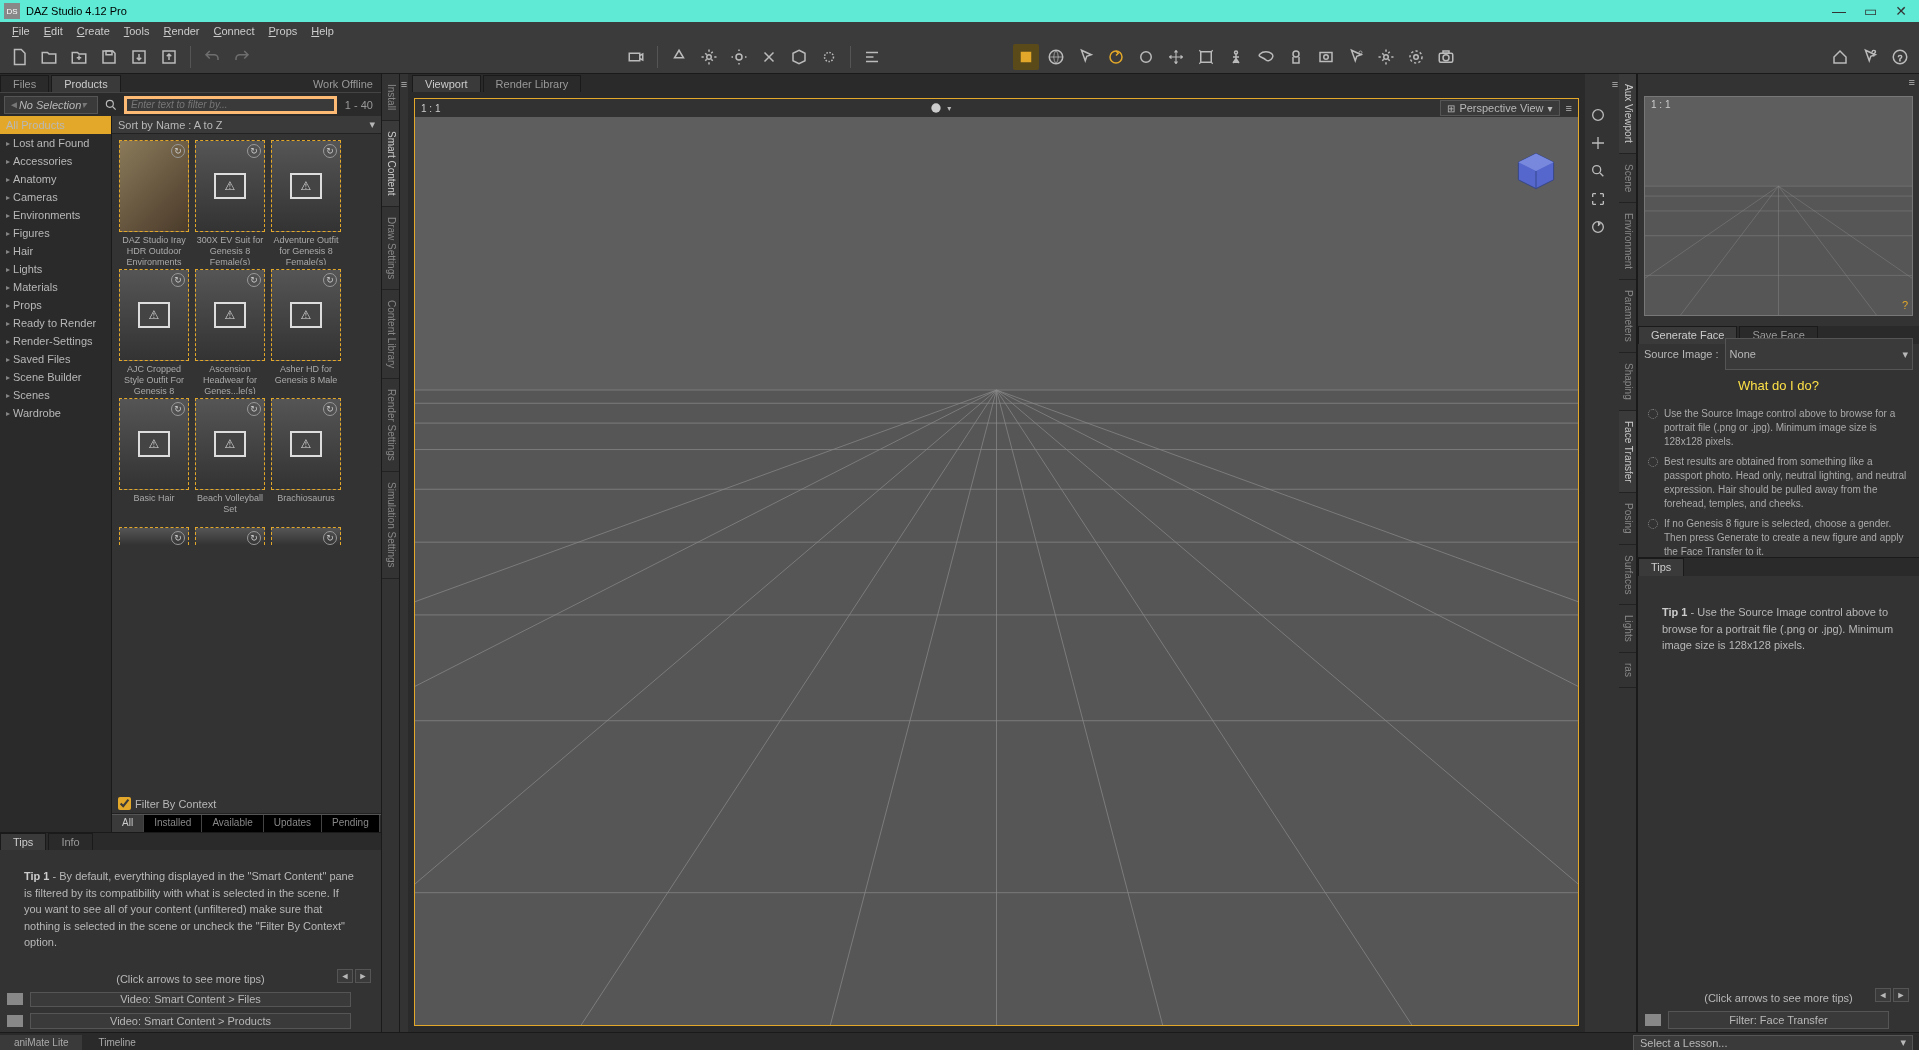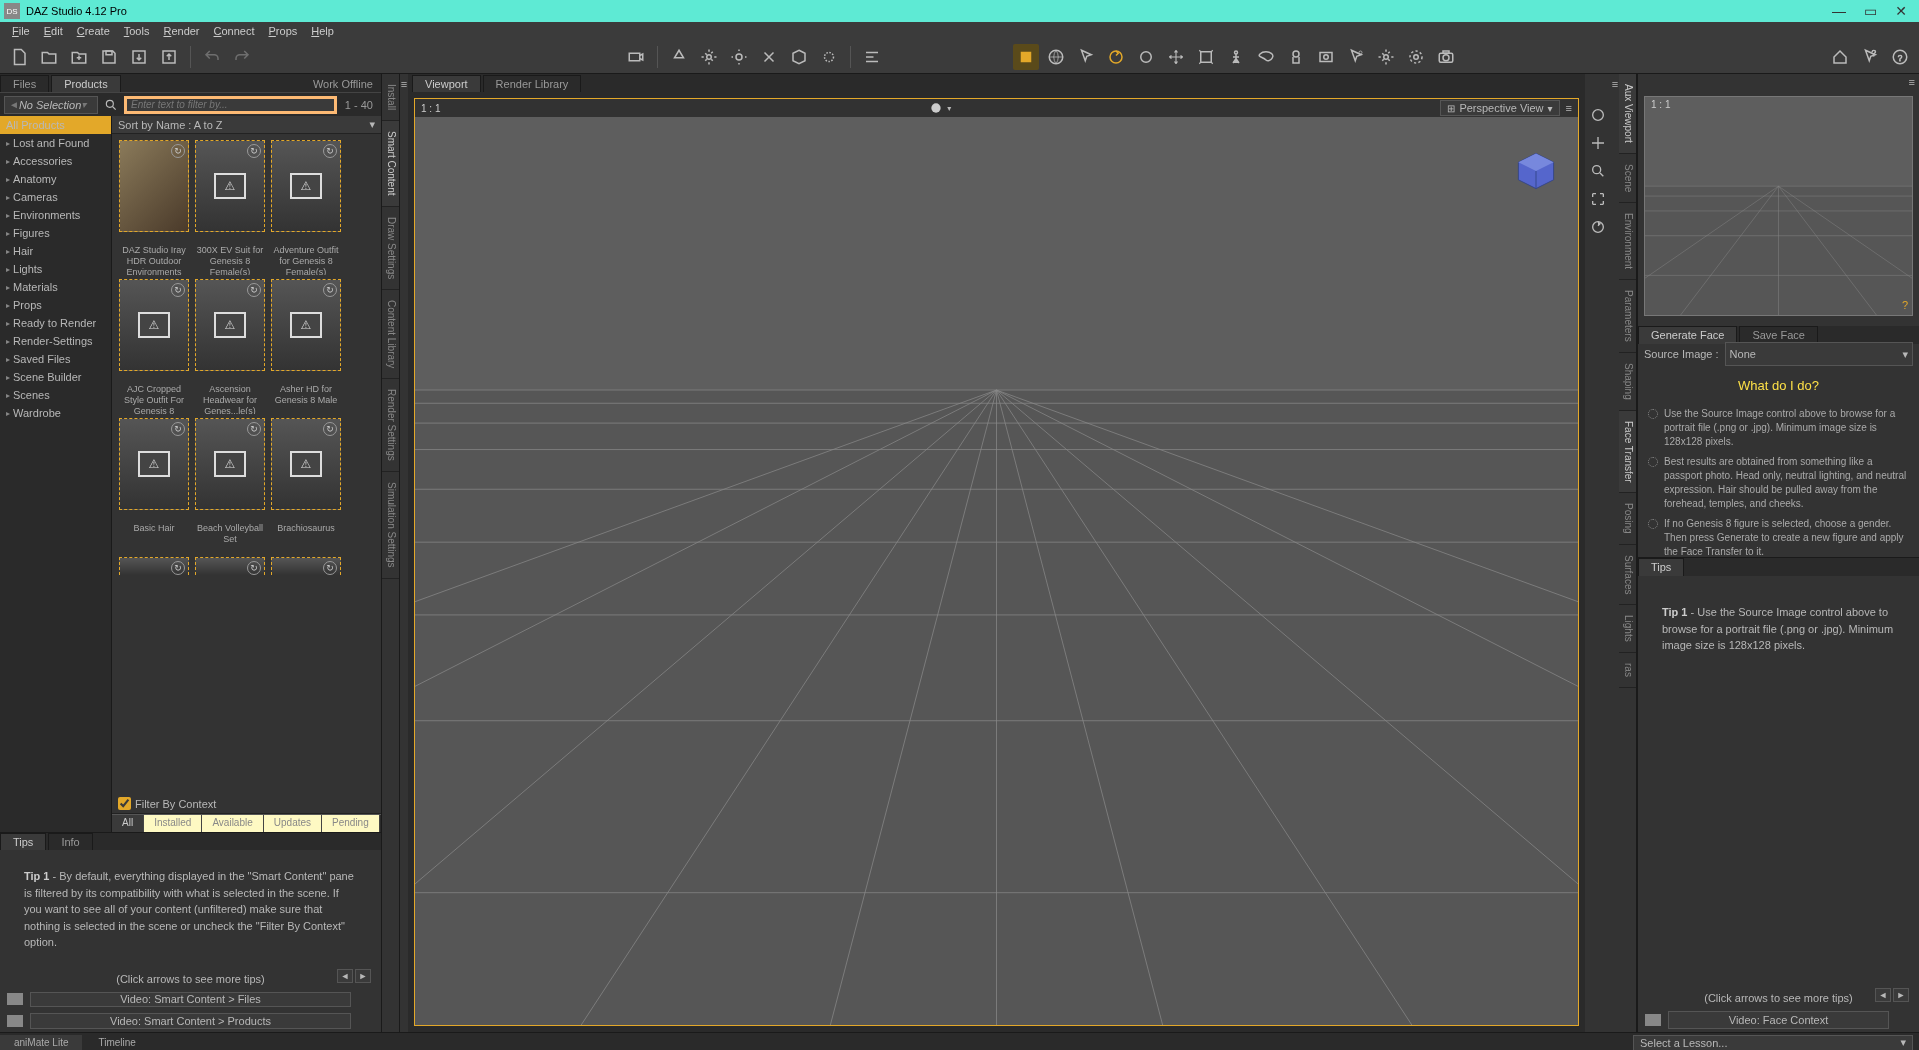--- a/index.html
+++ b/index.html
@@ -33,25 +33,25 @@
 .cat-item .arr{font-size:8px;color:#888}
 .prod-area{flex:1;display:flex;flex-direction:column;background:#333}
 .sort-row{height:18px;background:#3a3a3a;padding:0 6px;display:flex;align-items:center;color:#999;font-size:10px;border-bottom:1px solid #222}
 .prod-grid{flex:1;padding:6px;display:flex;flex-wrap:wrap;gap:4px;align-content:flex-start;overflow:hidden}
 .prod{width:72px;display:flex;flex-direction:column;align-items:center}
 .thumb{width:70px;height:92px;border:1px dashed #e3a829;background:linear-gradient(#555,#333);position:relative;display:flex;align-items:center;justify-content:center}
 .thumb.img{background:linear-gradient(135deg,#8a7a5a,#4a3a2a)}
 .thumb .ref{position:absolute;top:3px;right:3px;width:14px;height:14px;border:1px solid #999;border-radius:50%;display:flex;align-items:center;justify-content:center;font-size:9px;color:#ccc}
 .thumb .ph{width:32px;height:26px;border:2px solid #ddd;display:flex;align-items:center;justify-content:center;background:#444}
 .thumb .ph::after{content:"⚠";color:#ddd;font-size:12px}
-.prod-label{font-size:9px;text-align:center;color:#aaa;margin-top:13px;line-height:1.2;height:30px;overflow:hidden}
+.prod-label{font-size:9px;text-align:center;color:#aaa;margin-top:3px;line-height:1.2;height:30px;overflow:hidden}
 .fbc{height:20px;display:flex;align-items:center;padding:0 6px;gap:4px;background:#333;border-bottom:1px solid #222}
 .fbc input{accent-color:#e3a829}
 .bottom-tabs{height:18px;display:flex;background:#2a2a2a;border-top:1px solid #555}
-.btab{padding:2px 10px;color:#888;background:#fef9c3;border-right:1px solid #444;font-size:10px}
+.btab{padding:2px 10px;color:#888;background:#000000;border-right:1px solid #444;font-size:10px}
 .btab.active{background:#3a3a3a;color:#ccc}
 .tips-pane{background:#333;display:flex;flex-direction:column}
 .tips-tabs{height:18px;display:flex;background:#2a2a2a}
 .tips-body{padding:18px 24px;flex:1;color:#aaa;line-height:1.5}
 .tips-body b{color:#ccc}
 .tips-nav{text-align:center;padding:4px;color:#999;font-size:10px;position:relative}
 .tips-nav .arws{position:absolute;right:10px;top:0;display:flex;gap:2px}
 .tips-nav .arws span{width:16px;height:14px;background:#3a3a3a;border:1px solid #555;display:flex;align-items:center;justify-content:center;font-size:9px}
 .vid-btn{margin:3px 30px;height:18px;background:#3a3a3a;border:1px solid #555;display:flex;align-items:center;justify-content:center;color:#aaa;font-size:10px;position:relative}
 .vid-btn .cam{position:absolute;left:-24px;width:16px;height:12px;background:#888}
@@ -67,21 +67,21 @@
 .vp-top .ratio{color:#ccc;font-size:10px}
 .vp-top .pv-dd{margin-left:auto;display:flex;align-items:center;gap:4px;background:#3a3a3a;border:1px solid #555;padding:1px 6px;font-size:10px}
 .grid-floor{position:absolute;inset:0;background:#5a5a5a}
 .grid-floor svg{width:100%;height:100%}
 .cube{position:absolute;top:50px;right:20px;width:44px;height:44px;z-index:5}
 .right-col{width:282px;background:#333;display:flex;flex-direction:column;border-left:1px solid #1a1a1a}
 .aux-vp{height:220px;background:#5a5a5a;margin:6px;border:1px solid #777;position:relative;overflow:hidden}
 .aux-vp .ratio{position:absolute;top:2px;left:6px;color:#ccc;font-size:10px;z-index:2}
 .gf-tabs{height:18px;display:flex;background:#2a2a2a;margin-top:4px}
 .src-row{height:20px;display:flex;align-items:center;padding:0 6px;gap:6px;background:#333}
-.src-dd{flex:1;height:24px;background:#3a3a3a;border:1px solid #555;padding:0 4px;display:flex;align-items:center;font-size:10px}
+.src-dd{flex:1;height:32px;background:#3a3a3a;border:1px solid #555;padding:0 4px;display:flex;align-items:center;font-size:10px}
 .wdid{text-align:center;padding:14px 0;color:#fde047;font-size:13px}
 .instr{padding:0 12px 6px 26px;color:#aaa;font-size:10px;line-height:1.4;position:relative}
 .instr::before{content:"";position:absolute;left:10px;top:2px;width:8px;height:8px;border:1px dotted #888;border-radius:50%}
 .footer{height:20px;background:#2a2a2a;border-top:1px solid #1a1a1a;display:flex;align-items:center}
 .ftab{padding:2px 14px;background:#3a3a3a;margin-right:2px;color:#aaa;font-size:10px}
 .lesson-dd{margin-left:auto;margin-right:6px;width:280px;height:16px;background:#3a3a3a;border:1px solid #555;padding:0 6px;display:flex;align-items:center;font-size:10px;color:#888}
 .vp-side-tools{width:26px;background:#333;display:flex;flex-direction:column;align-items:center;padding-top:30px;gap:6px}
 .vp-side-tools .tb-ico{width:22px;height:22px}
 .vp-side-tools .tb-ico svg{width:16px;height:16px}
 </style>
@@ -682,21 +682,21 @@
       </div>
       <div class="tips-nav">
         <span>(Click arrows to see more tips)</span>
         <div class="arws">
             <span>◄</span>
             <span>►</span>
           </div>
       </div>
       <div class="vid-btn">
           <div class="cam"></div>
-          <span>Video: Face Context</span>
+          <span>Filter: Face Transfer</span>
         </div>
     </div>
   </div>
 </div>
 
 <div class="footer">
   <div class="ftab">aniMate Lite</div>
   <div class="ftab" style="background:#2a2a2a">Timeline</div>
   <div class="lesson-dd">
       <span>Select a Lesson...</span>

